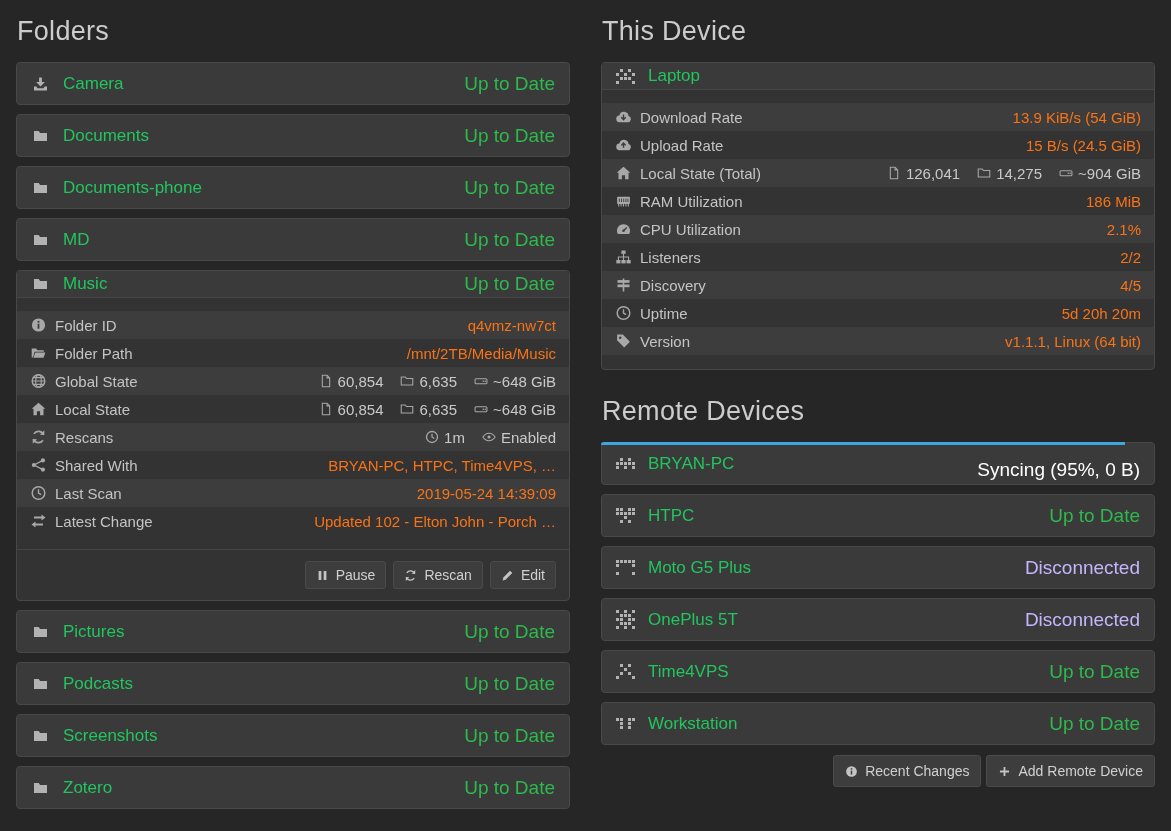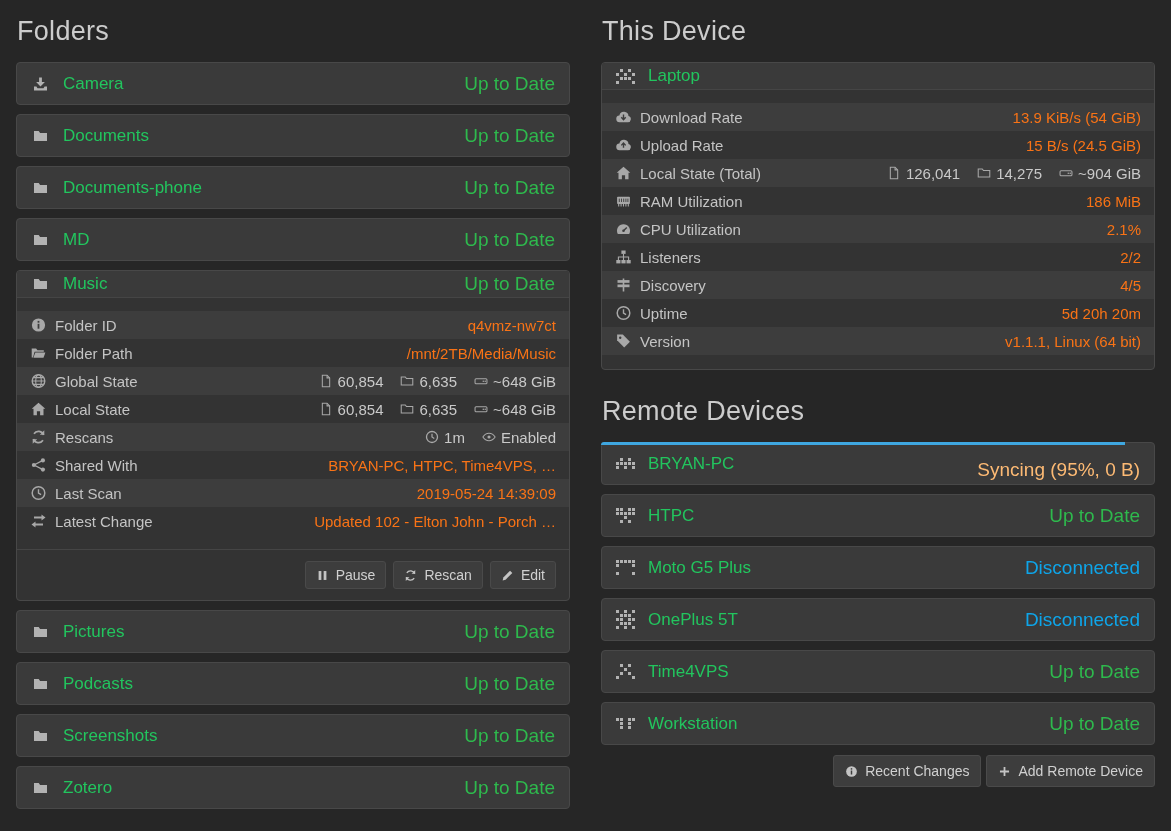--- a/index.html
+++ b/index.html
@@ -27,22 +27,22 @@
     margin-bottom:9px;
     display:flex; align-items:center;
     padding:0 14px;
     cursor:pointer;
   }
   .row-icon { width:19px; display:flex; justify-content:center; margin-right:13px; color:#b2b2b2; flex:0 0 19px; }
   .row-name { font-size:17px; color:#22c55e; }
   .row-status { margin-left:auto; font-size:19px; }
 
   .st-green  { color:#2eb94d; }
-  .st-blue   { color:#fdba74;margin-top:12px; }
-  .st-purple { color:#0ea5e9; }
+  .st-blue   { color:#ffffff;margin-top:12px; }
+  .st-purple { color:#c4b5fd; }
   .val-green { color:#2eb94d; }
 
   
   .panel {
     background:#333333; border:1px solid #484848; border-radius:4px;
     margin-bottom:9px; overflow:hidden;
   }
   .panel-head {
     height:27px; background:#3a3a3a;
     display:flex; align-items:center; padding:0 14px;

